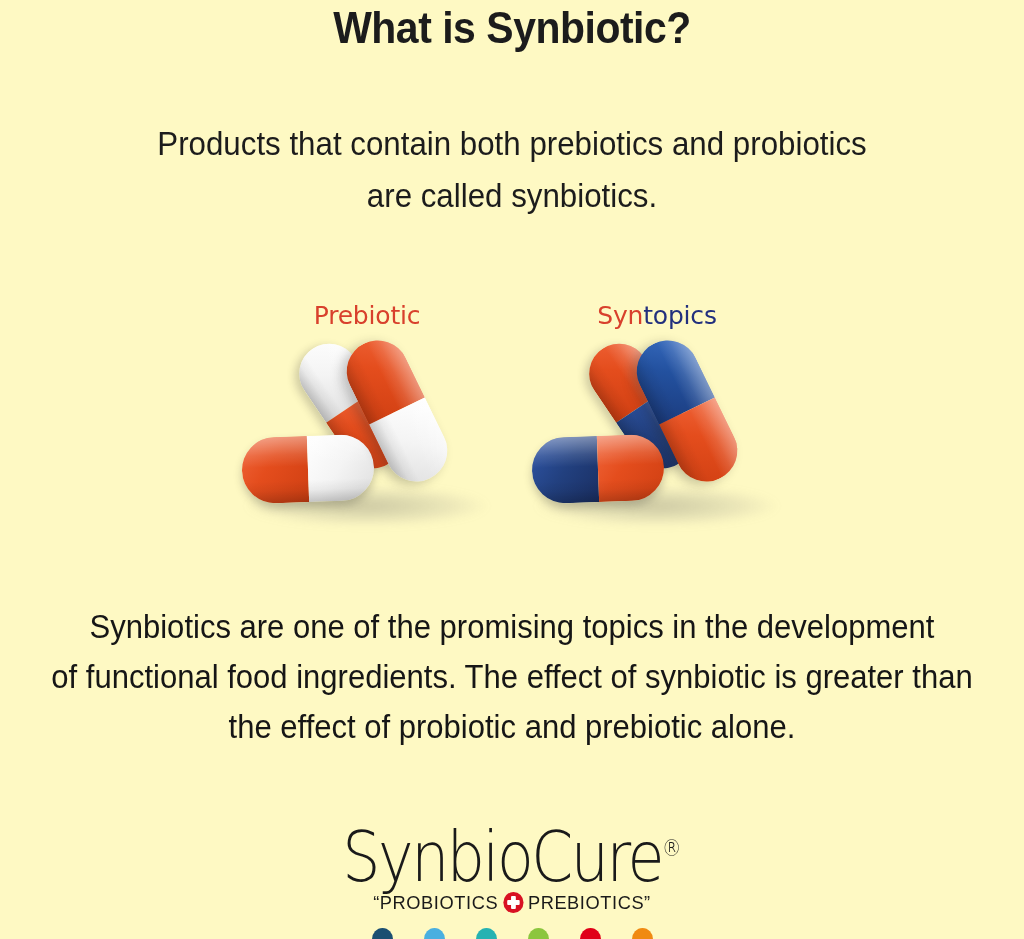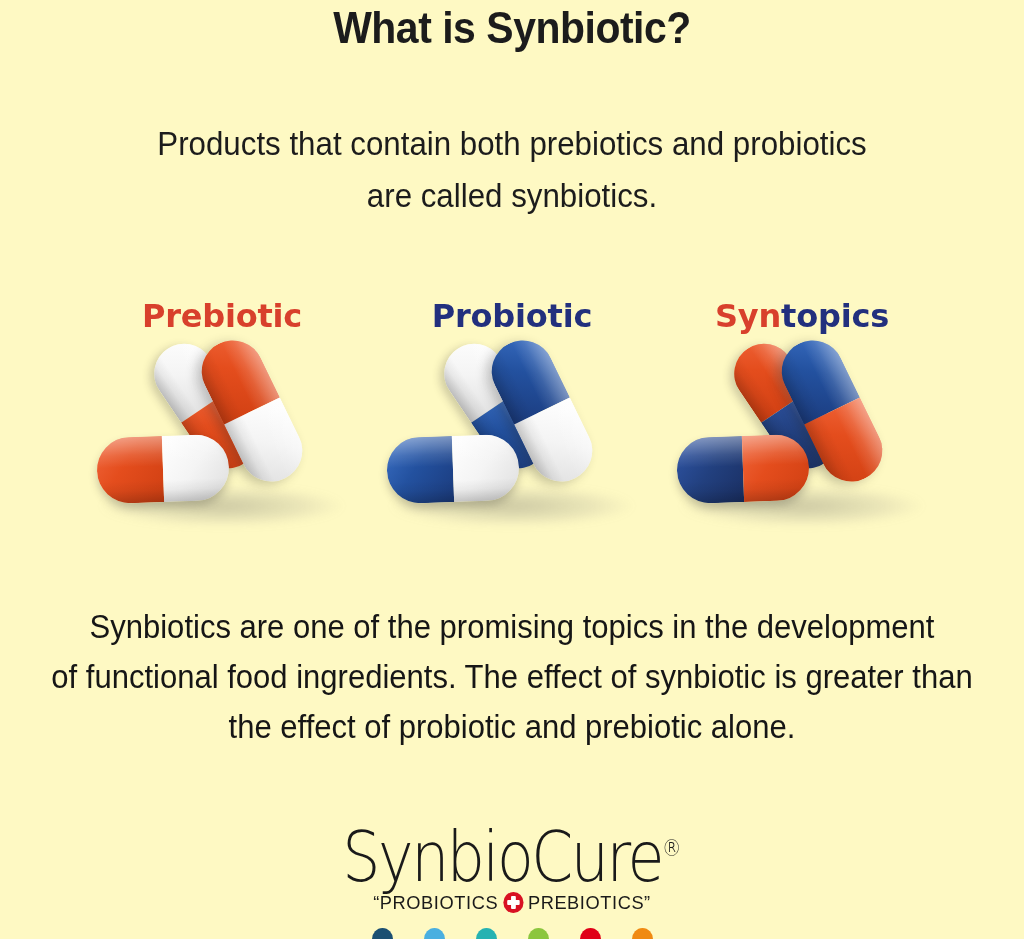--- a/index.html
+++ b/index.html
@@ -76,22 +76,22 @@
     justify-content: center;
     align-items: flex-start;
   }
   .group {
     width: 290px;
     position: relative;
     text-align: center;
   }
   .group-label {
     font-family: "DejaVu Sans", sans-serif;
-    font-weight: bold;
-    font-size: 32px;
+    font-weight: normal;
+    font-size: 25px;
     line-height: 40px;
     letter-spacing: -0.2px;
   }
   .lbl-pre   { color: #d8402c; }
   .lbl-pro   { color: #22307e; }
   .lbl-syn-a { color: #d8402c; text-align: right; }
   .lbl-syn-b { color: #22307e; }
 
   .pills {
     position: relative;
@@ -304,37 +304,20 @@
           <div class="half f-white"></div>
           <div class="half f-orange"></div>
         </div>
         <div class="pill pill-diag-right">
           <div class="half f-orange"></div>
           <div class="half f-white"></div>
         </div>
       </div>
     </div>
 
-    <div class="group">
-      <div class="group-label lbl-pro">Probiotic</div>
-      <div class="pills">
-        <div class="pill pill-left">
-          <div class="half f-blue"></div>
-          <div class="half f-white"></div>
-        </div>
-        <div class="pill pill-diag-left">
-          <div class="half f-white"></div>
-          <div class="half f-blue"></div>
-        </div>
-        <div class="pill pill-diag-right">
-          <div class="half f-blue"></div>
-          <div class="half f-white"></div>
-        </div>
-      </div>
-    </div>
 
     <div class="group">
       <div class="group-label">
         <span class="lbl-syn-a">Syn</span><span class="lbl-syn-b">topics</span>
       </div>
       <div class="pills">
         <div class="pill pill-left">
           <div class="half f-navy"></div>
           <div class="half f-orange"></div>
         </div>

